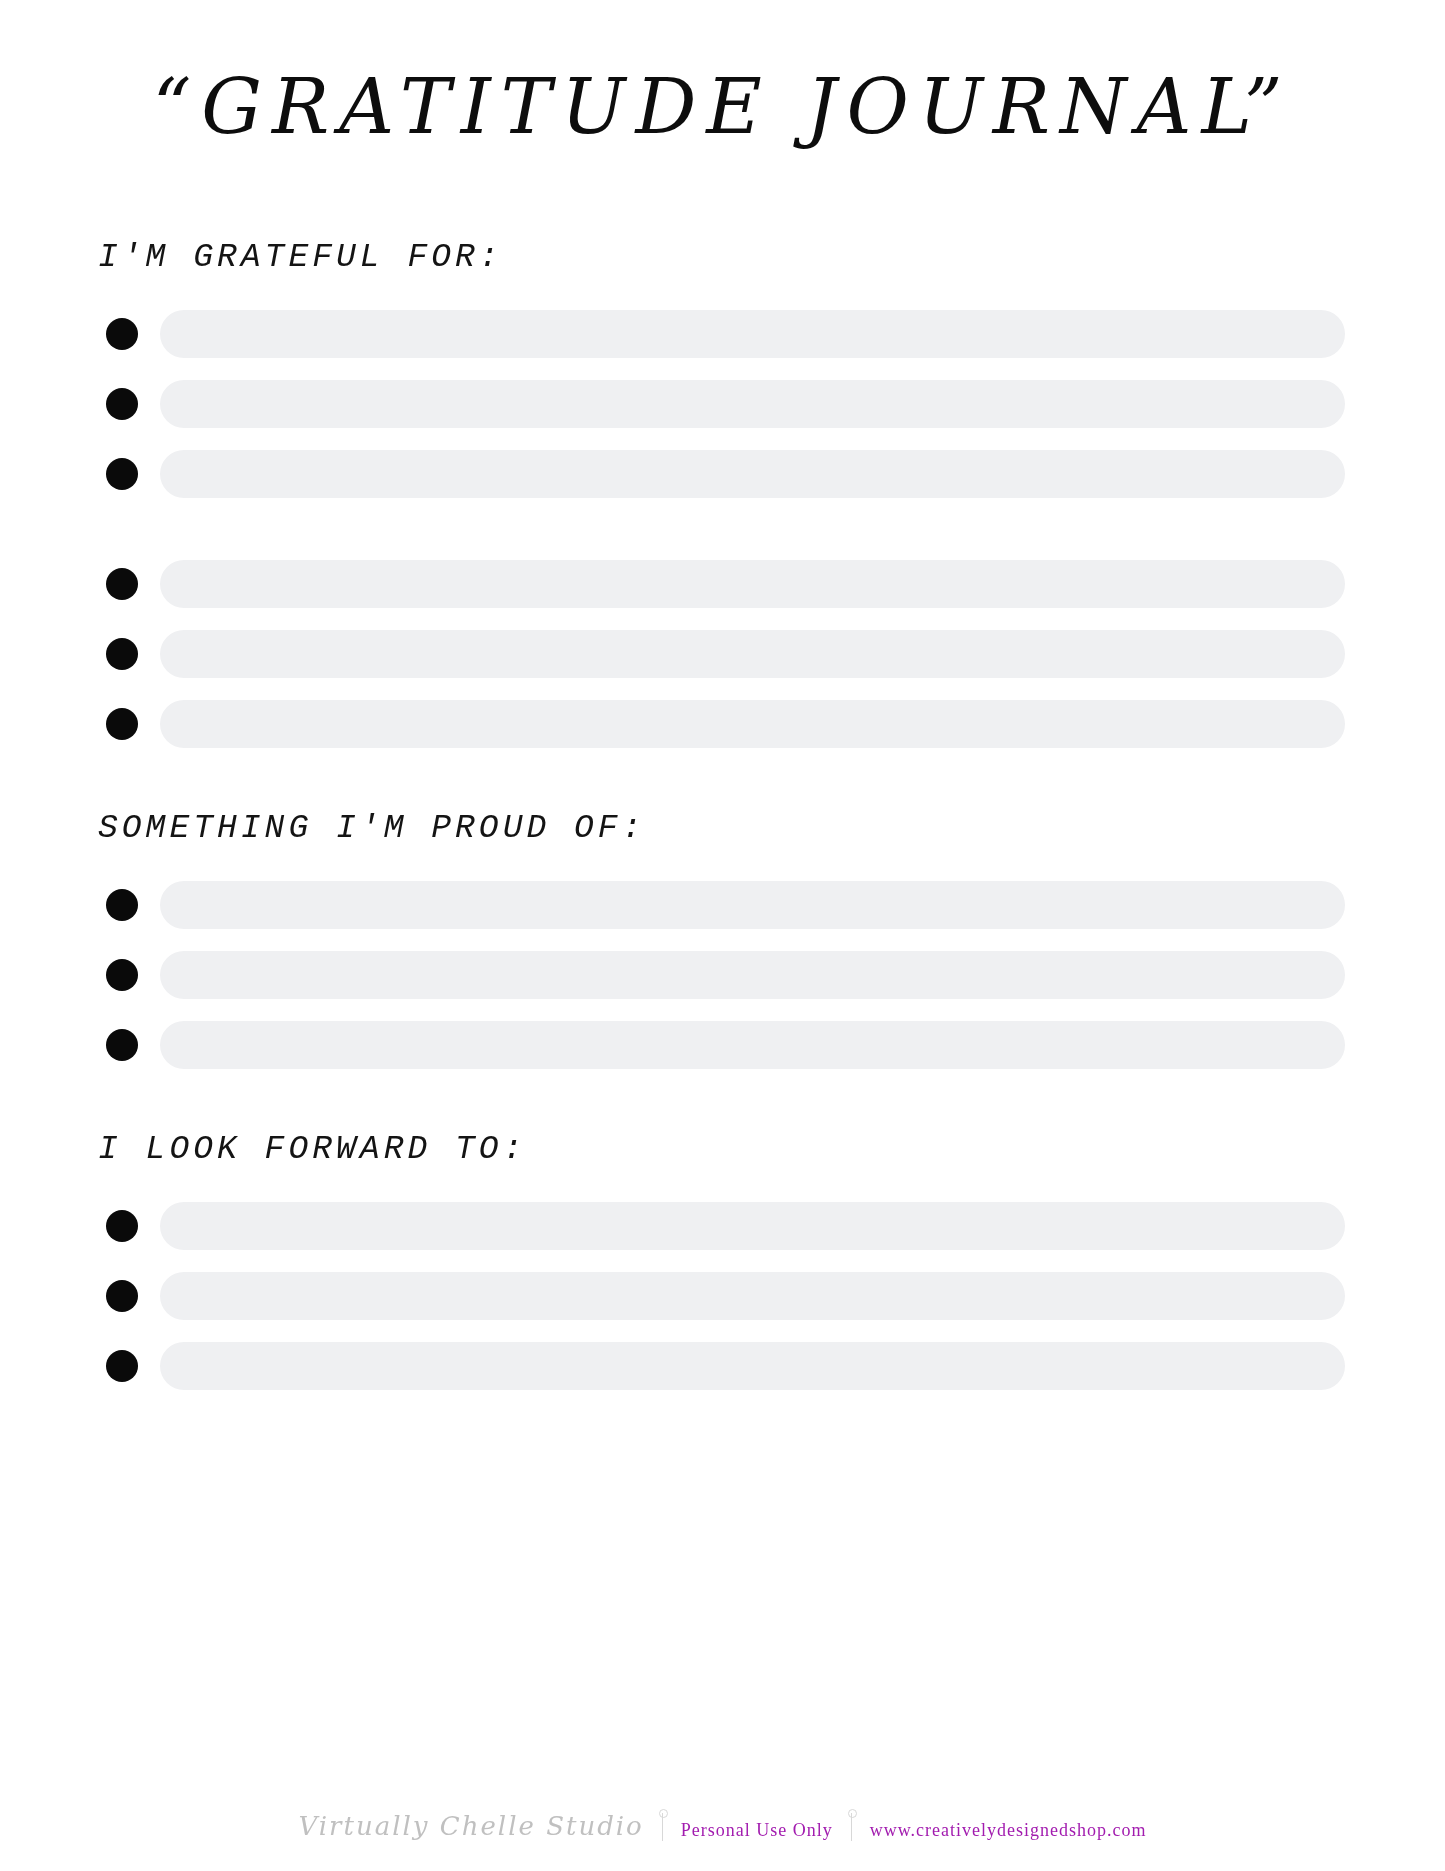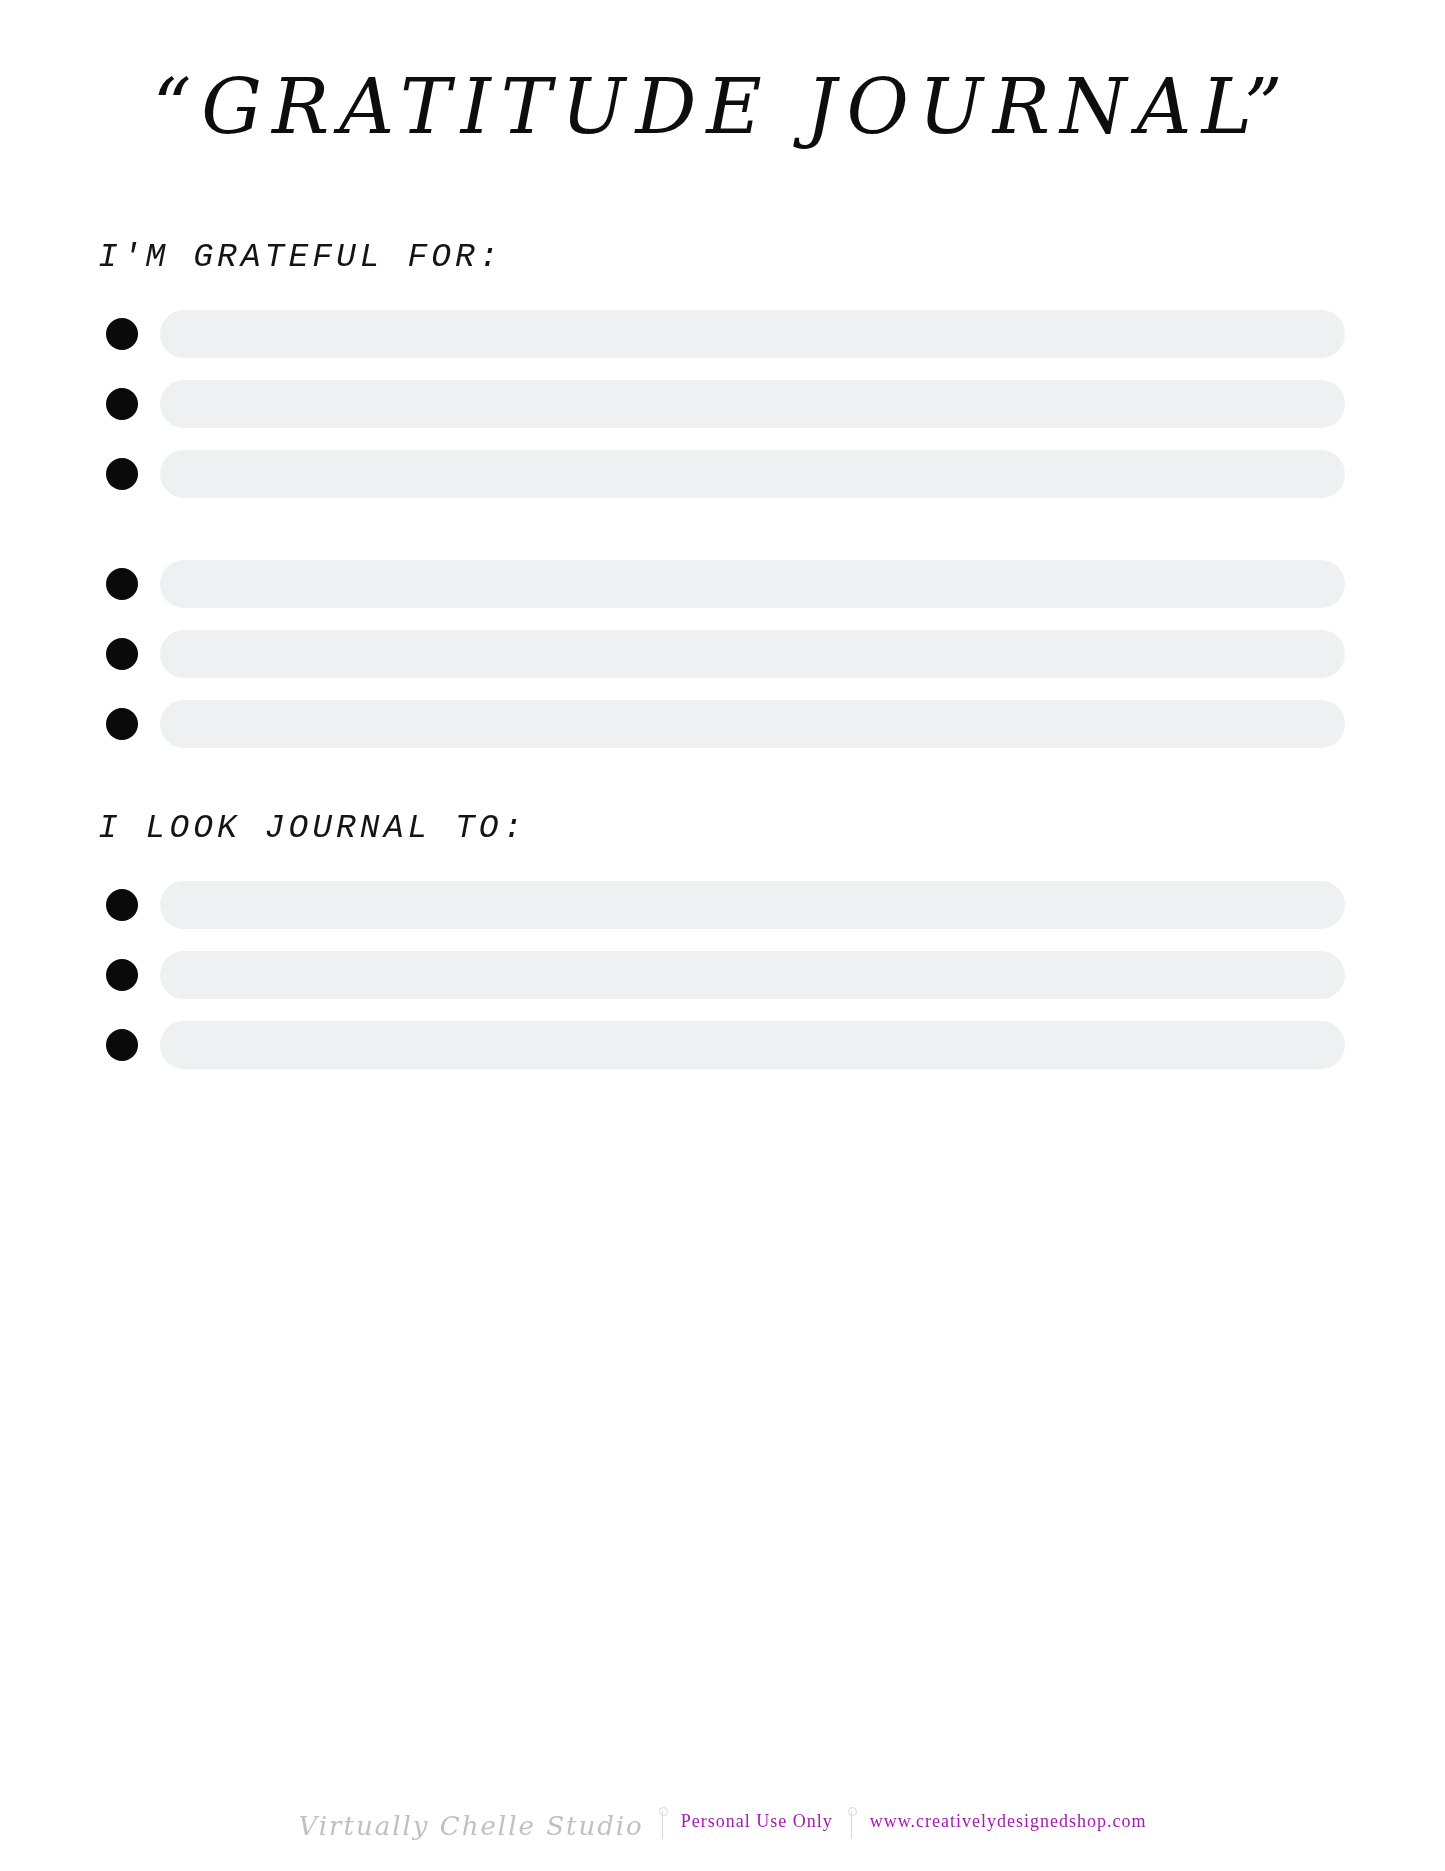--- a/index.html
+++ b/index.html
@@ -78,21 +78,21 @@
     color: #333333;
     padding: 0 24px;
     box-sizing: border-box;
   }
   .footer {
     position: absolute;
     left: 0;
     right: 0;
     bottom: 30px;
     display: flex;
-    align-items: flex-start;
+    align-items: flex-end;
     justify-content: center;
     gap: 0;
     color: #b9b9b9;
   }
   .footer-brand {
     font-family: "DejaVu Serif", serif;
     font-style: italic;
     font-size: 26px;
     letter-spacing: 2px;
     color: #c0c0c0;
@@ -157,23 +157,38 @@
       <div class="row">
         <span class="bullet"></span>
         <input class="line-field" type="text" placeholder="" style="">
       </div>
       <div class="row">
         <span class="bullet"></span>
         <input class="line-field" type="text" placeholder="" style="">
       </div>
     </div>
 
-
-    <div class="section">
-      <div class="section-heading">I LOOK JOURNAL TO:</div>
+    <div class="section">
+      <div class="section-heading">SOMETHING I'M PROUD OF:</div>
+      <div class="row">
+        <span class="bullet"></span>
+        <input class="line-field" type="text" placeholder="" style="">
+      </div>
+      <div class="row">
+        <span class="bullet"></span>
+        <input class="line-field" type="text" placeholder="" style="">
+      </div>
+      <div class="row">
+        <span class="bullet"></span>
+        <input class="line-field" type="text" placeholder="" style="">
+      </div>
+    </div>
+
+    <div class="section">
+      <div class="section-heading">I LOOK FORWARD TO:</div>
       <div class="row">
         <span class="bullet"></span>
         <input class="line-field" type="text" placeholder="" style="">
       </div>
       <div class="row">
         <span class="bullet"></span>
         <input class="line-field" type="text" placeholder="" style="">
       </div>
       <div class="row">
         <span class="bullet"></span>

